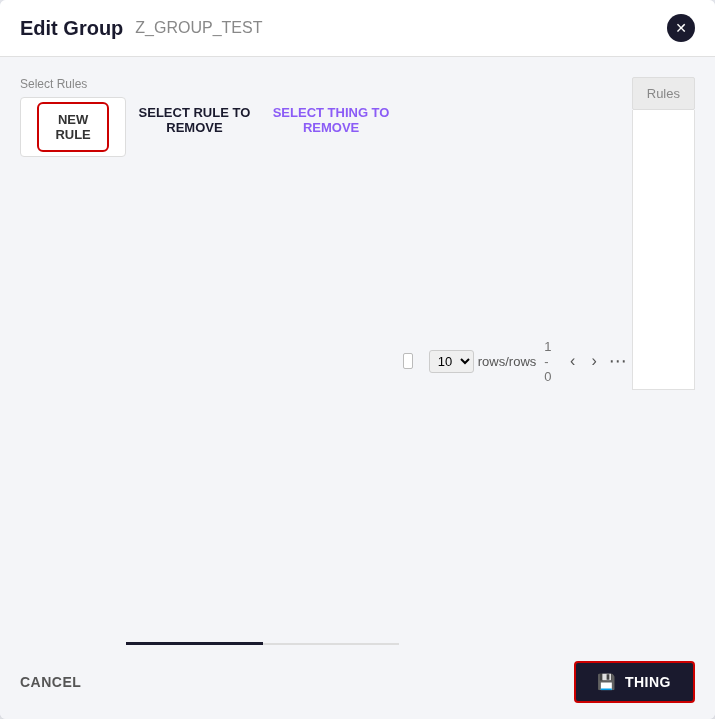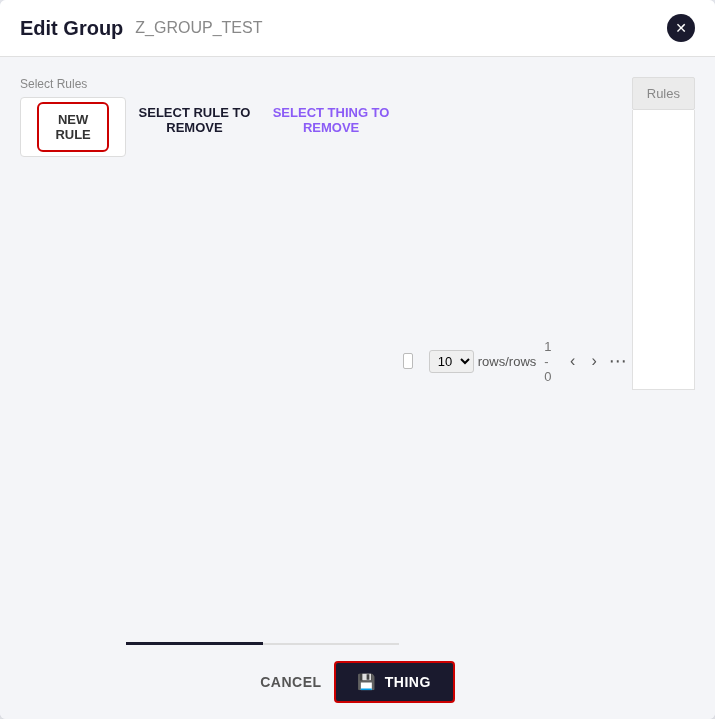--- a/index.html
+++ b/index.html
@@ -163,21 +163,21 @@
     }
     .table-content {
       flex: 1;
       background: #fff;
       border: 1px solid #e0e0e0;
       border-top: none;
       min-height: 280px;
     }
     .modal-footer {
       display: flex;
-      justify-content: center;
+      justify-content: space-between;
       align-items: center;
       padding: 16px 20px;
       gap: 12px;
       background: #f4f5f8;
       border-radius: 0 0 6px 6px;
     }
     .cancel-btn {
       background: none;
       border: none;
       font-size: 14px;

